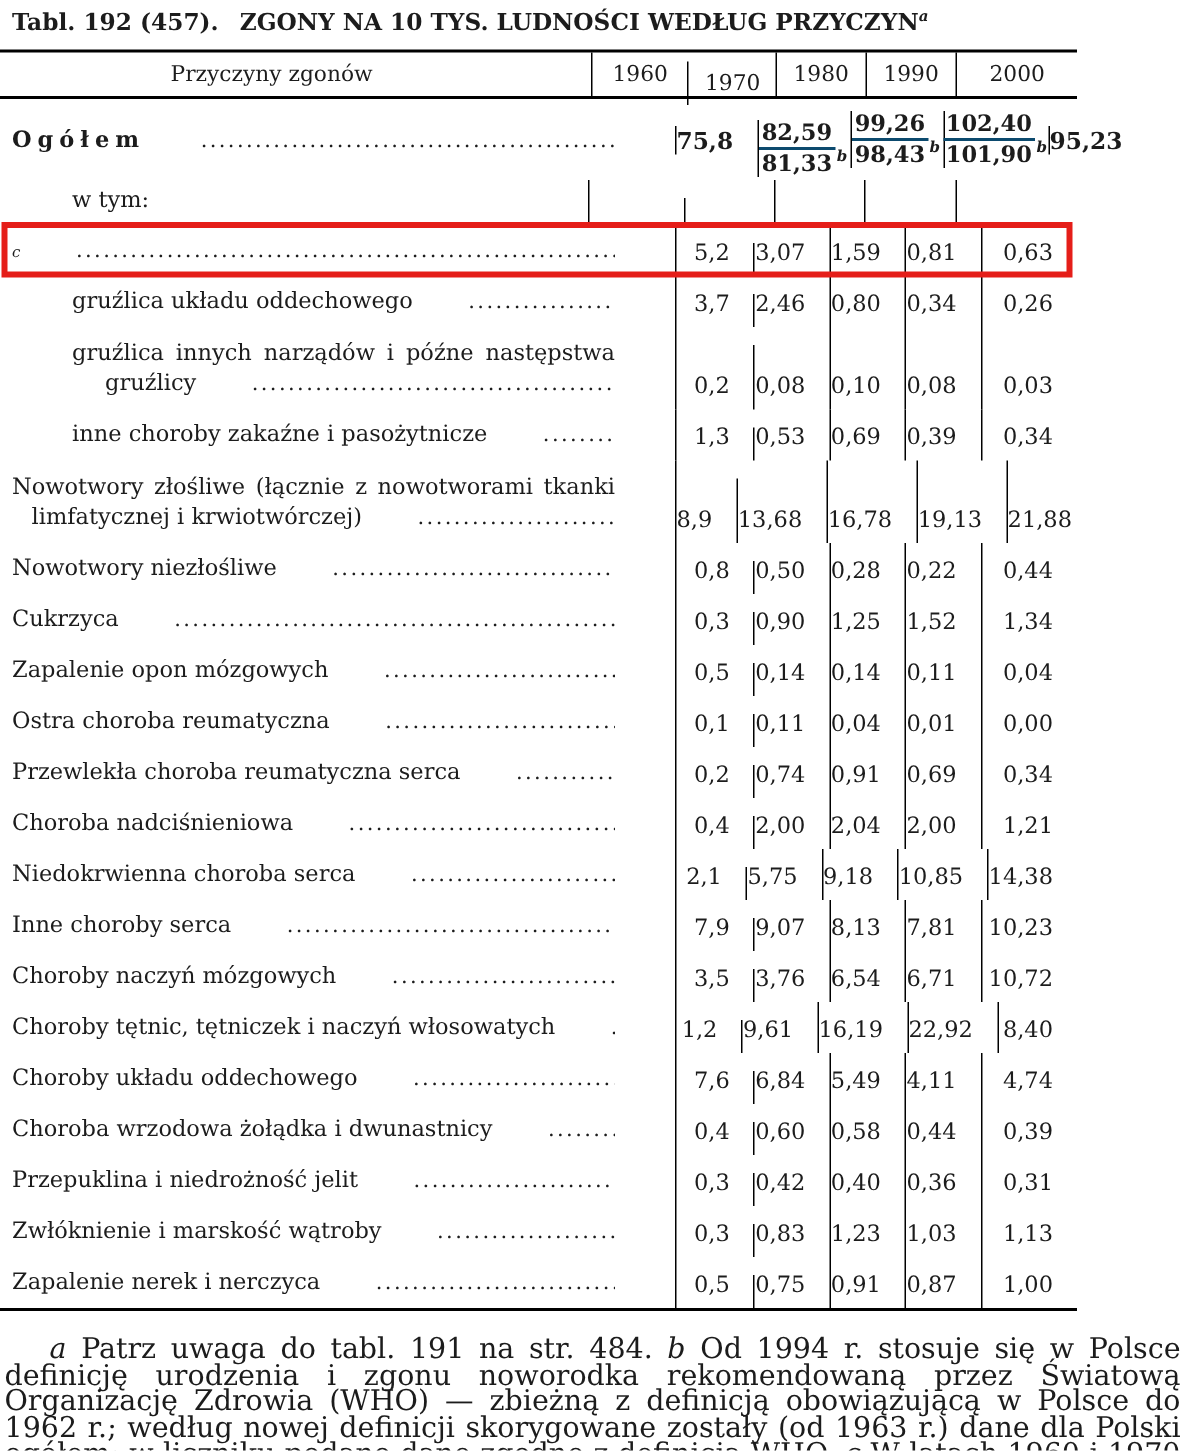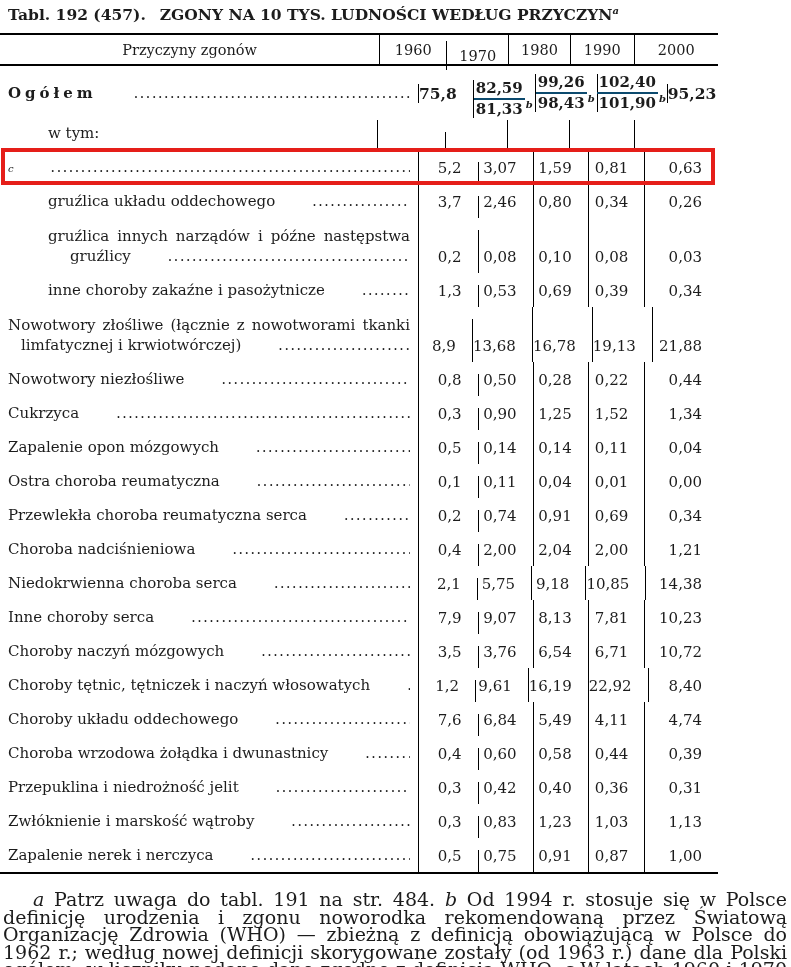--- a/index.html
+++ b/index.html
@@ -22,21 +22,21 @@
 
   
   .dtable {
     position: absolute; top: 33px; left: 0; width: 718px;
     border-top: 2px solid #000; border-bottom: 2px solid #000;
   }
   .thead {
     display: flex; height: 31px; border-bottom: 2px solid #000;
     align-items: center; font-size: 14.5px;
   }
-  .c0 { width: 418px; } .c1 { width: 74px; } .c2 { width: 68px; margin-top: 12px; }
+  .c0 { width: 418px; } .c1 { width: 74px; margin-left: 32px; } .c2 { width: 68px; margin-top: 12px; }
   .c3 { width: 68px; } .c4 { width: 70px; } .c5 { width: 93px; }
   .vline { border-left: 1px solid #000; }
   .thead > div { height: 100%; display: flex; align-items: center; justify-content: center; }
 
   .trow { display: flex; align-items: stretch; position: relative; }
   .h-single  { height: 34px; }
   .h-double  { height: 55px; }
   .h-total   { height: 54px; }
   .h-subhead { height: 30px; }
 

